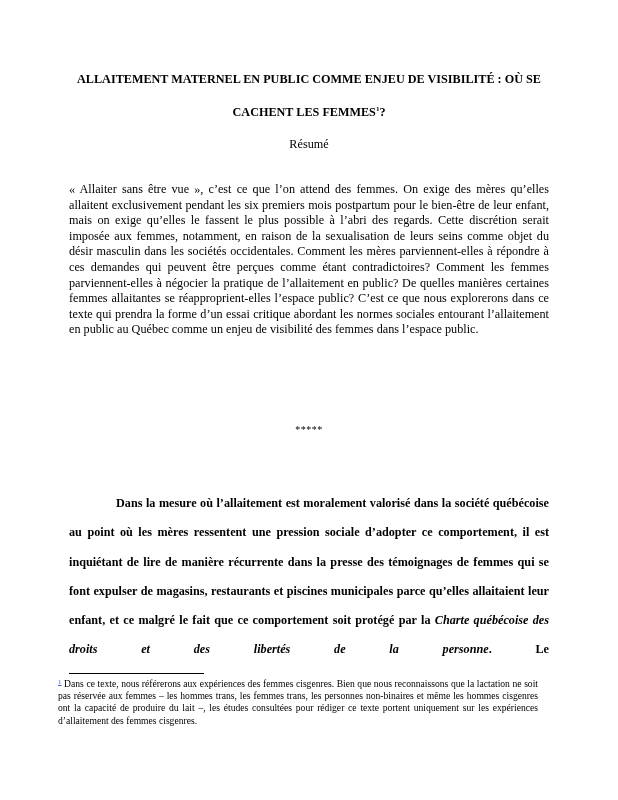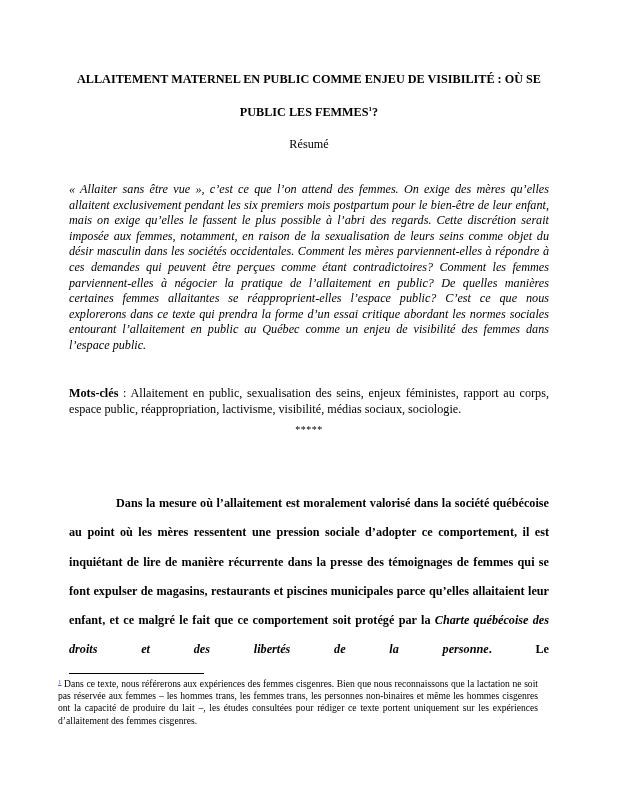--- a/index.html
+++ b/index.html
@@ -46,21 +46,20 @@
       top: 137px;
       text-align: center;
       font-weight: normal;
       font-size: 12.2px;
     }
     .abstract {
       position: absolute;
       left: 69px;
       width: 480px;
       top: 182px;
-      font-style: italic;
       font-size: 12.2px;
       line-height: 15.6px;
       text-align: justify;
       text-align-last: left;
     }
     .keywords {
       position: absolute;
       left: 69px;
       width: 480px;
       top: 386px;
@@ -118,28 +117,27 @@
       cursor: pointer;
     }
   </style>
 </head>
 <body>
 
 <div class="page">
 
   <div class="title">
     <span class="line1">ALLAITEMENT MATERNEL EN PUBLIC COMME ENJEU DE VISIBILITÉ : OÙ SE</span>
-    <span class="line2"><span>PUBLIC LES FEMMES</span><sup>1</sup><span>?</span></span>
+    <span class="line2"><span>CACHENT LES FEMMES</span><sup>1</sup><span>?</span></span>
   </div>
 
   <div class="resume-heading">Résumé</div>
 
   <div class="abstract">« Allaiter sans être vue », c’est ce que l’on attend des femmes. On exige des mères qu’elles allaitent exclusivement pendant les six premiers mois postpartum pour le bien-être de leur enfant, mais on exige qu’elles le fassent le plus possible à l’abri des regards. Cette discrétion serait imposée aux femmes, notamment, en raison de la sexualisation de leurs seins comme objet du désir masculin dans les sociétés occidentales. Comment les mères parviennent-elles à répondre à ces demandes qui peuvent être perçues comme étant contradictoires? Comment les femmes parviennent-elles à négocier la pratique de l’allaitement en public? De quelles manières certaines femmes allaitantes se réapproprient-elles l’espace public? C’est ce que nous explorerons dans ce texte qui prendra la forme d’un essai critique abordant les normes sociales entourant l’allaitement en public au Québec comme un enjeu de visibilité des femmes dans l’espace public.</div>
 
-  <div class="keywords"><span class="kw-label">Mots-clés</span><span> : </span><span>Allaitement en public, sexualisation des seins, enjeux féministes, rapport au corps, espace public, réappropriation, lactivisme, visibilité, médias sociaux, sociologie.</span></div>
 
   <div class="separator">*****</div>
 
   <div class="body-para"><span class="indent"></span><span>Dans la mesure où l’allaitement est moralement valorisé dans la société québécoise au point où les mères ressentent une pression sociale d’adopter ce comportement, il est inquiétant de lire de manière récurrente dans la presse des témoignages de femmes qui se font expulser de magasins, restaurants et piscines municipales parce qu’elles allaitaient leur enfant, et ce malgré le fait que ce comportement soit protégé par la </span><em>Charte québécoise des droits et des libertés de la personne</em><span>. Le</span></div>
 
   <div class="footnote-rule"></div>
 
   <div class="footnote"><span class="fn-ref">1</span><span> Dans ce texte, nous référerons aux expériences des femmes cisgenres. Bien que nous reconnaissons que la lactation ne soit pas réservée aux femmes – les hommes trans, les femmes trans, les personnes non-binaires et même les hommes cisgenres ont la capacité de produire du lait –, les études consultées pour rédiger ce texte portent uniquement sur les expériences d’allaitement des femmes cisgenres.</span></div>
 
 </div>

